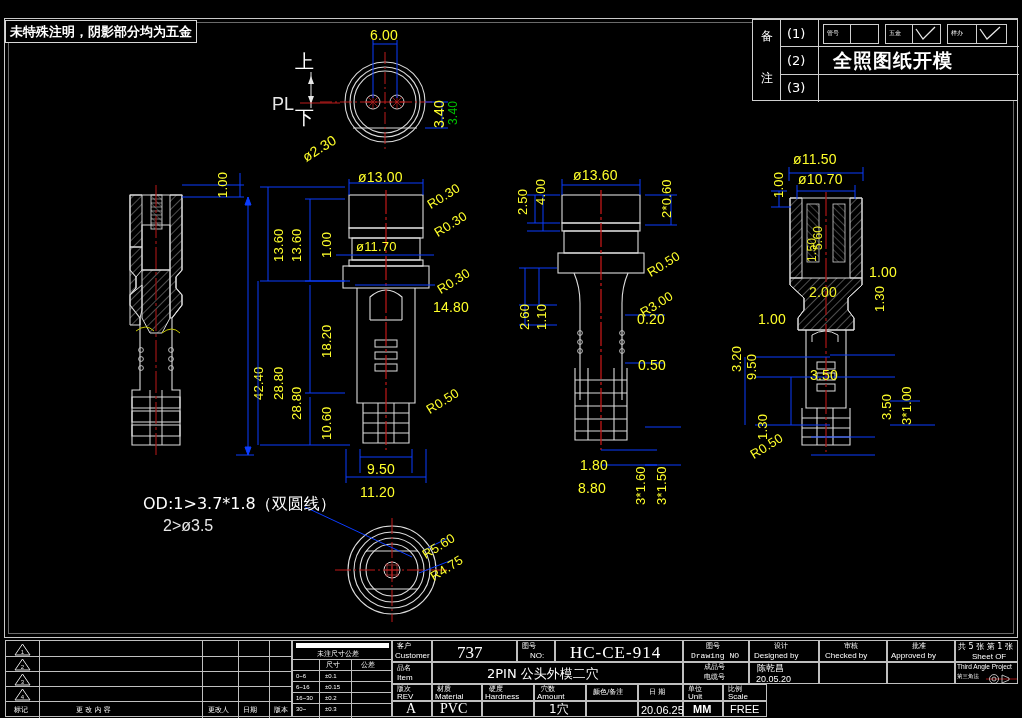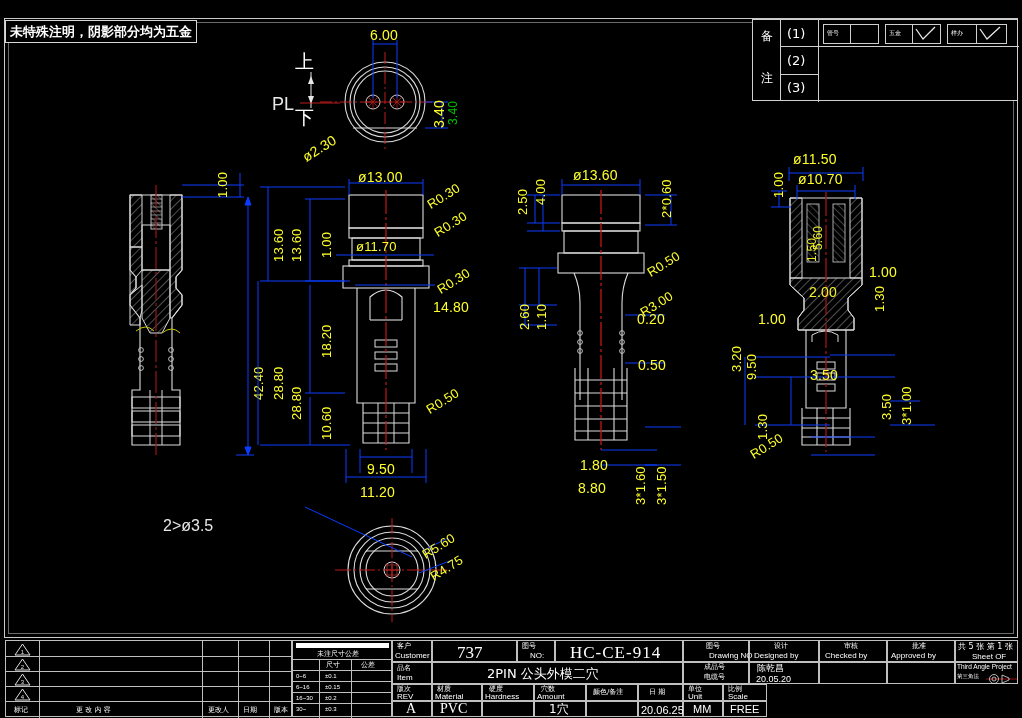--- a/index.html
+++ b/index.html
@@ -85,20 +85,23 @@
       </div>
       <div class="abs" style="left:128px;top:4px;width:58px;height:18px;border:1px solid #cfcfcf;">
         <div class="abs" style="left:28px;top:0;width:1px;height:100%;background:#cfcfcf;"></div>
         <div class="t cjk mini" style="left:3px;top:5px;">样办</div>
         <svg width="25" height="16" style="position:absolute;left:30px;top:1px;">
           <polyline points="2,3 9,13 22,1" fill="none" stroke="#e8e8e8" stroke-width="1.3"></polyline>
         </svg>
       </div>
     </div>
 
+    <div class="cell rk-h" style="left:66px;top:27px;width:200px;height:28px;">
+      <div class="t cjk" style="left:14px;top:4px;font-size:19px;font-weight:bold;letter-spacing:1px;">全照图纸开模</div>
+    </div>
 
     <div class="cell" style="left:66px;top:55px;width:200px;height:27px;">
       <div class="t cjk" style="left:14px;top:6px;font-size:13px;"></div>
     </div>
   </div>
 
   <svg class="abs" style="left:330px;top:50px;" width="110" height="110">
     <circle cx="55" cy="52" r="40" fill="none" stroke="#d8d8d8" stroke-width="1.1"></circle>
     <circle cx="55" cy="52" r="35" fill="none" stroke="#d8d8d8" stroke-width="1.1"></circle>
     <circle cx="55" cy="52" r="31" fill="none" stroke="#d8d8d8" stroke-width="1.1"></circle>
@@ -453,20 +456,21 @@
       <line x1="84" y1="30" x2="108" y2="18"></line>
       <line x1="79" y1="53" x2="112" y2="40"></line>
     </g>
   </svg>
   <div class="t dim rot45" style="left:420px;top:550px;font-size:13px;">R5.60</div>
   <div class="t dim rot45" style="left:428px;top:572px;font-size:13px;">R4.75</div>
 
   <svg class="abs" style="left:300px;top:505px;" width="120" height="60">
     <line x1="5" y1="2" x2="112" y2="52" stroke="#0b3cff" stroke-width="1"></line>
   </svg>
+  <div class="t wht cjk" style="left:143px;top:496px;font-size:16px;">OD:1&gt;3.7*1.8（双圆线）</div>
   <div class="t wht" style="left:163px;top:518px;font-size:16px;font-family:'Liberation Sans',sans-serif;">2&gt;ø3.5</div>
 
   <div id="titleblock" class="abs">
 
     <div class="bx" style="left:0;top:0;width:287px;height:77px;">
       <div class="abs" style="left:33px;top:0;width:1px;height:77px;background:#bfbfbf;"></div>
       <div class="abs" style="left:196px;top:0;width:1px;height:77px;background:#bfbfbf;"></div>
       <div class="abs" style="left:232px;top:0;width:1px;height:77px;background:#bfbfbf;"></div>
       <div class="abs" style="left:263px;top:0;width:1px;height:77px;background:#bfbfbf;"></div>
       <div class="abs" style="left:0;top:15px;width:287px;height:1px;background:#bfbfbf;"></div>
@@ -578,21 +582,21 @@
     <div class="bx" style="left:529px;top:61px;width:52px;height:16px;">
       <div class="tb-lbl tb-mid" style="left:14px;top:1px;font-size:12px;">1穴</div>
     </div>
     <div class="bx" style="left:581px;top:61px;width:52px;height:16px;"></div>
     <div class="bx" style="left:633px;top:61px;width:45px;height:16px;">
       <div class="tb-lbl tb-en" style="left:2px;top:3px;font-size:11px;">20.06.25</div>
     </div>
 
     <div class="bx" style="left:678px;top:0;width:66px;height:22px;">
       <div class="tb-lbl tb-cn" style="left:22px;top:2px;">图号</div>
-      <div class="tb-lbl tb-en" style="left:25px;top:11px;">Drawing NO</div>
+      <div class="tb-lbl tb-en" style="left:7px;top:11px;font-family:Liberation Mono, monospace;">Drawing NO</div>
     </div>
     <div class="bx" style="left:744px;top:0;width:70px;height:22px;">
       <div class="tb-lbl tb-cn" style="left:24px;top:2px;">设计</div>
       <div class="tb-lbl tb-en" style="left:4px;top:11px;">Designed by</div>
     </div>
     <div class="bx" style="left:814px;top:0;width:68px;height:22px;">
       <div class="tb-lbl tb-cn" style="left:24px;top:2px;">审核</div>
       <div class="tb-lbl tb-en" style="left:5px;top:11px;">Checked by</div>
     </div>
     <div class="bx" style="left:882px;top:0;width:68px;height:22px;">
@@ -626,21 +630,21 @@
     </div>
 
     <div class="bx" style="left:678px;top:44px;width:40px;height:17px;">
       <div class="tb-lbl tb-cn" style="left:4px;top:1px;">单位</div>
       <div class="tb-lbl tb-en" style="left:4px;top:8px;">Unit</div>
     </div>
     <div class="bx" style="left:718px;top:44px;width:44px;height:17px;">
       <div class="tb-lbl tb-cn" style="left:4px;top:1px;">比例</div>
       <div class="tb-lbl tb-en" style="left:4px;top:8px;">Scale</div>
     </div>
-    <div class="bx" style="left:678px;top:61px;width:40px;height:16px;">
+    <div class="bx" style="left:678px;top:61px;width:40px;height:16px;font-weight:bold;">
       <div class="tb-lbl tb-en" style="left:9px;top:2px;font-size:11px;">MM</div>
     </div>
     <div class="bx" style="left:718px;top:61px;width:44px;height:16px;">
       <div class="tb-lbl tb-en" style="left:6px;top:2px;font-size:11px;">FREE</div>
     </div>
   </div>
 
 </div>
 
 </body></html>

